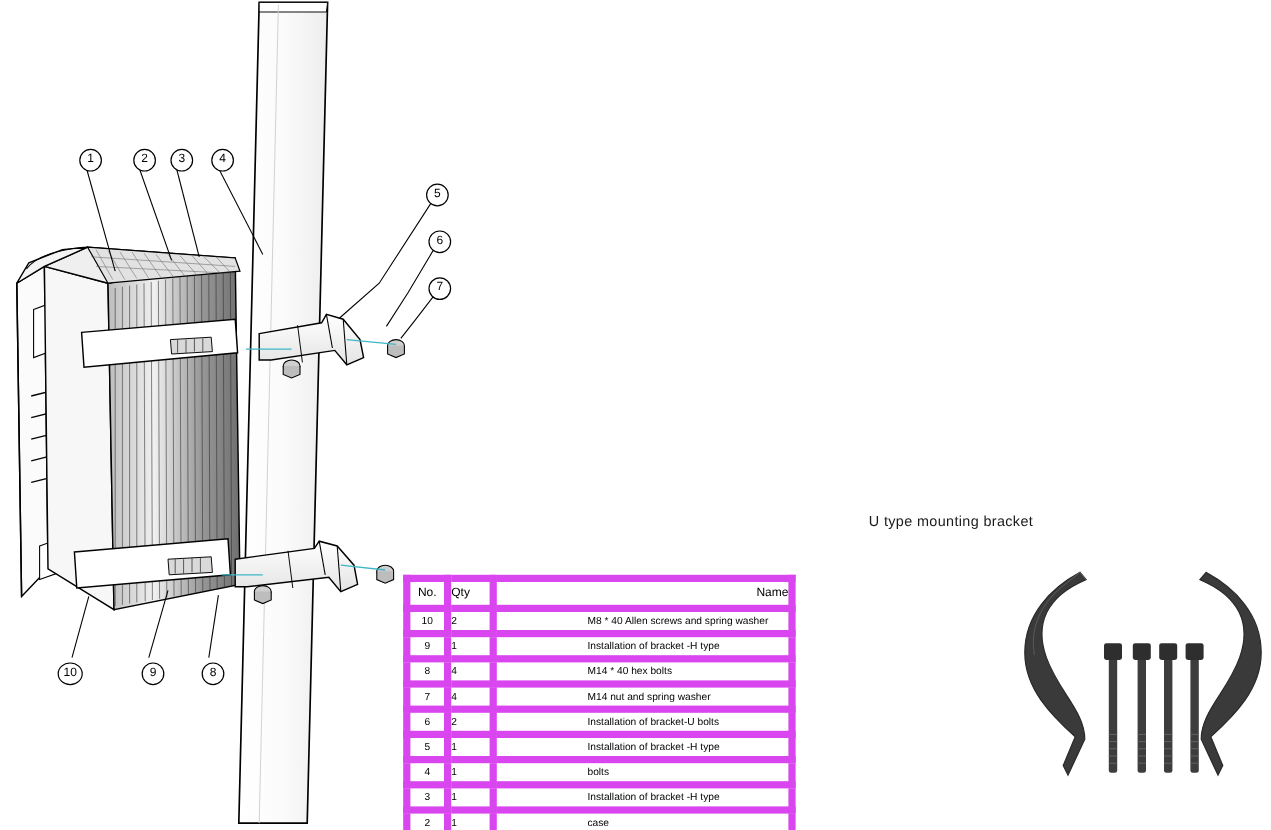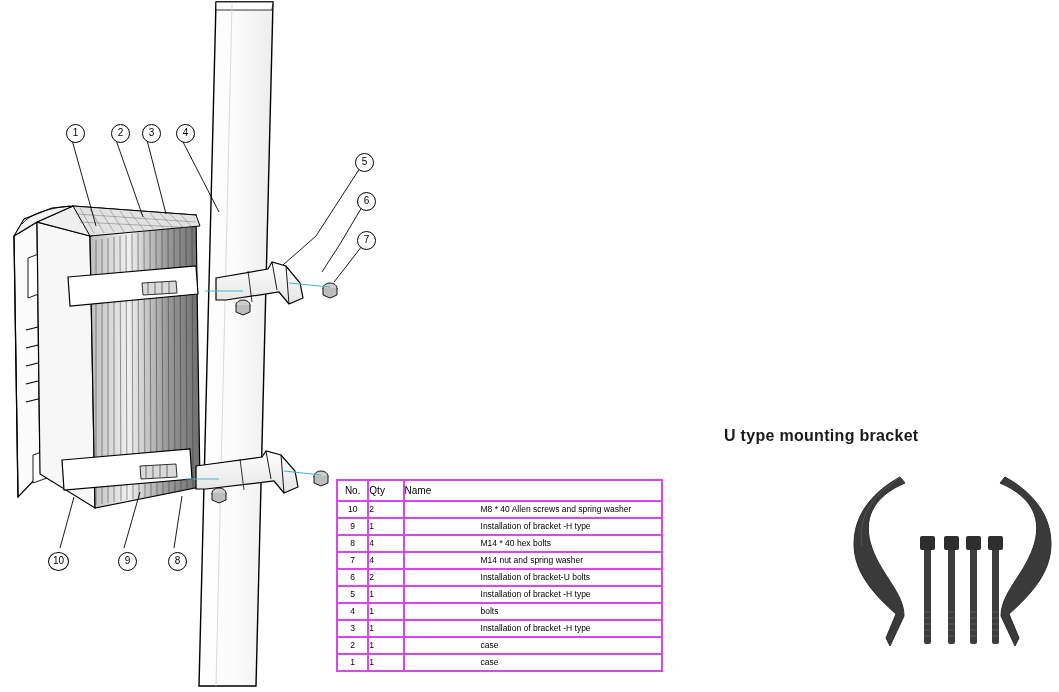--- a/index.html
+++ b/index.html
@@ -44,45 +44,45 @@
   .parts-table {
     position: absolute;
     left: 336px;
     top: 479px;
     width: 327px;
     border-collapse: collapse;
     background: #fff;
     font-family: "Liberation Sans", sans-serif;
   }
   .parts-table td, .parts-table th {
-    border: 2px solid #d946ef;
+    border: 6px solid #d946ef;
     font-size: 8.5px;
     padding: 0;
     height: 15px;
     line-height: 15px;
     font-weight: normal;
   }
   .parts-table .c-no   { width: 30px;  text-align: center; }
   .parts-table .c-qty  { width: 34px;  text-align: left; }
   .parts-table .c-name { width: 263px; text-align: left; padding-left: 0px; }
   .parts-table thead td {
     height: 19px;
     line-height: 19px;
     font-size: 10px;
     text-align: center;
   }
-  .parts-table thead .c-name { text-align: left; padding-left: 0; }
+  .parts-table thead .c-name { text-align: right; padding-left: 0; }
   .parts-table tbody .c-name span { margin-left: 76px; }
   
   .bracket-caption {
     position: absolute;
     left: 724px;
     top: 427px;
-    font-size: 16px;
-    font-weight: bold;
+    font-size: 12px;
+    font-weight: normal;
     letter-spacing: 0.3px;
     color: #1a1a1a;
     font-family: "Liberation Sans", sans-serif;
   }
 </style>
 </head>
 <body>
 
 <div class="canvas">
 

